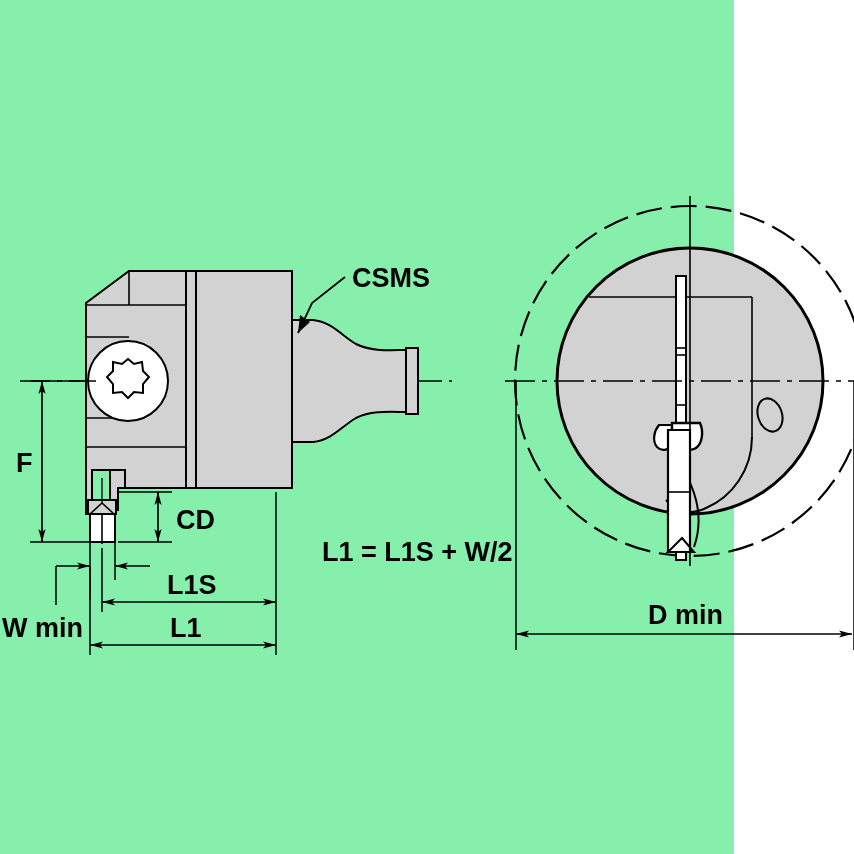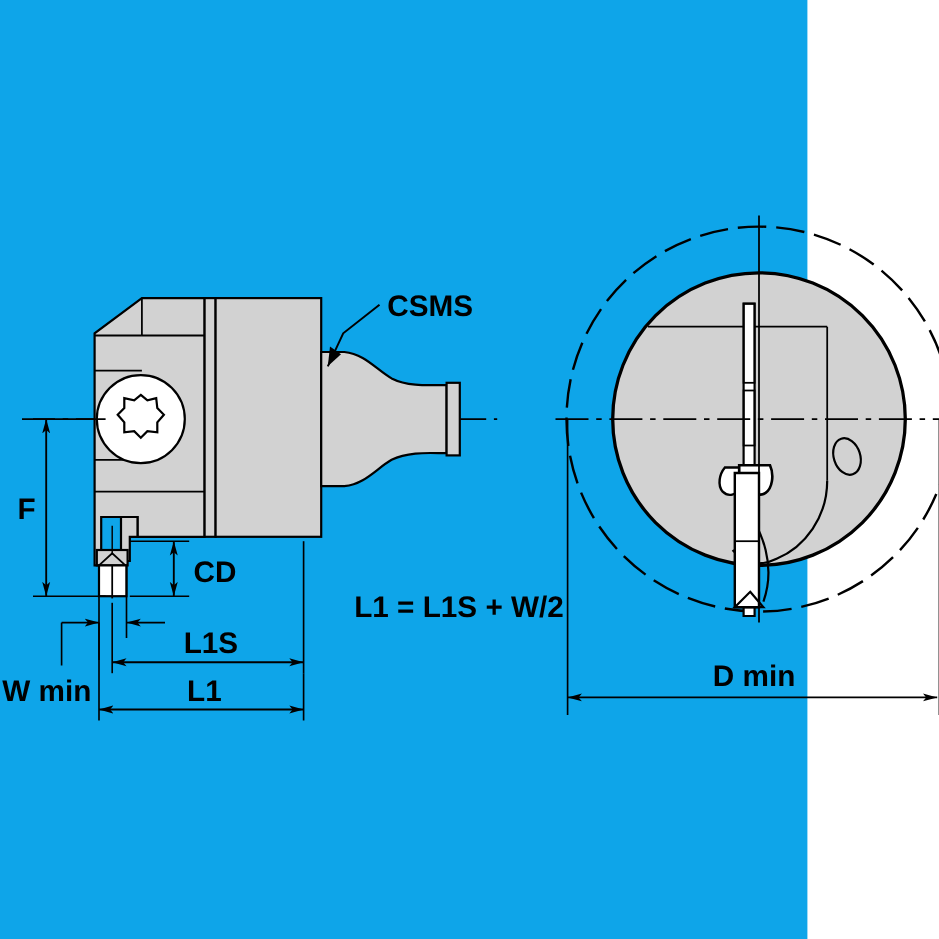--- a/index.html
+++ b/index.html
@@ -11,21 +11,21 @@
   body {
     width: 854px;
     height: 854px;
     overflow: hidden;
     font-family: "Liberation Sans", sans-serif;
   }
   #drawing-root {
     position: relative;
     width: 734px;
     height: 854px;
-    background: #0ea5e9;
+    background: #86efac;
   }
   svg.drawing {
     display: block;
     width: 854px;
     height: 854px;
   }
   text.dim-label {
     font-family: "Liberation Sans", sans-serif;
     font-weight: bold;
     fill: #000000;

